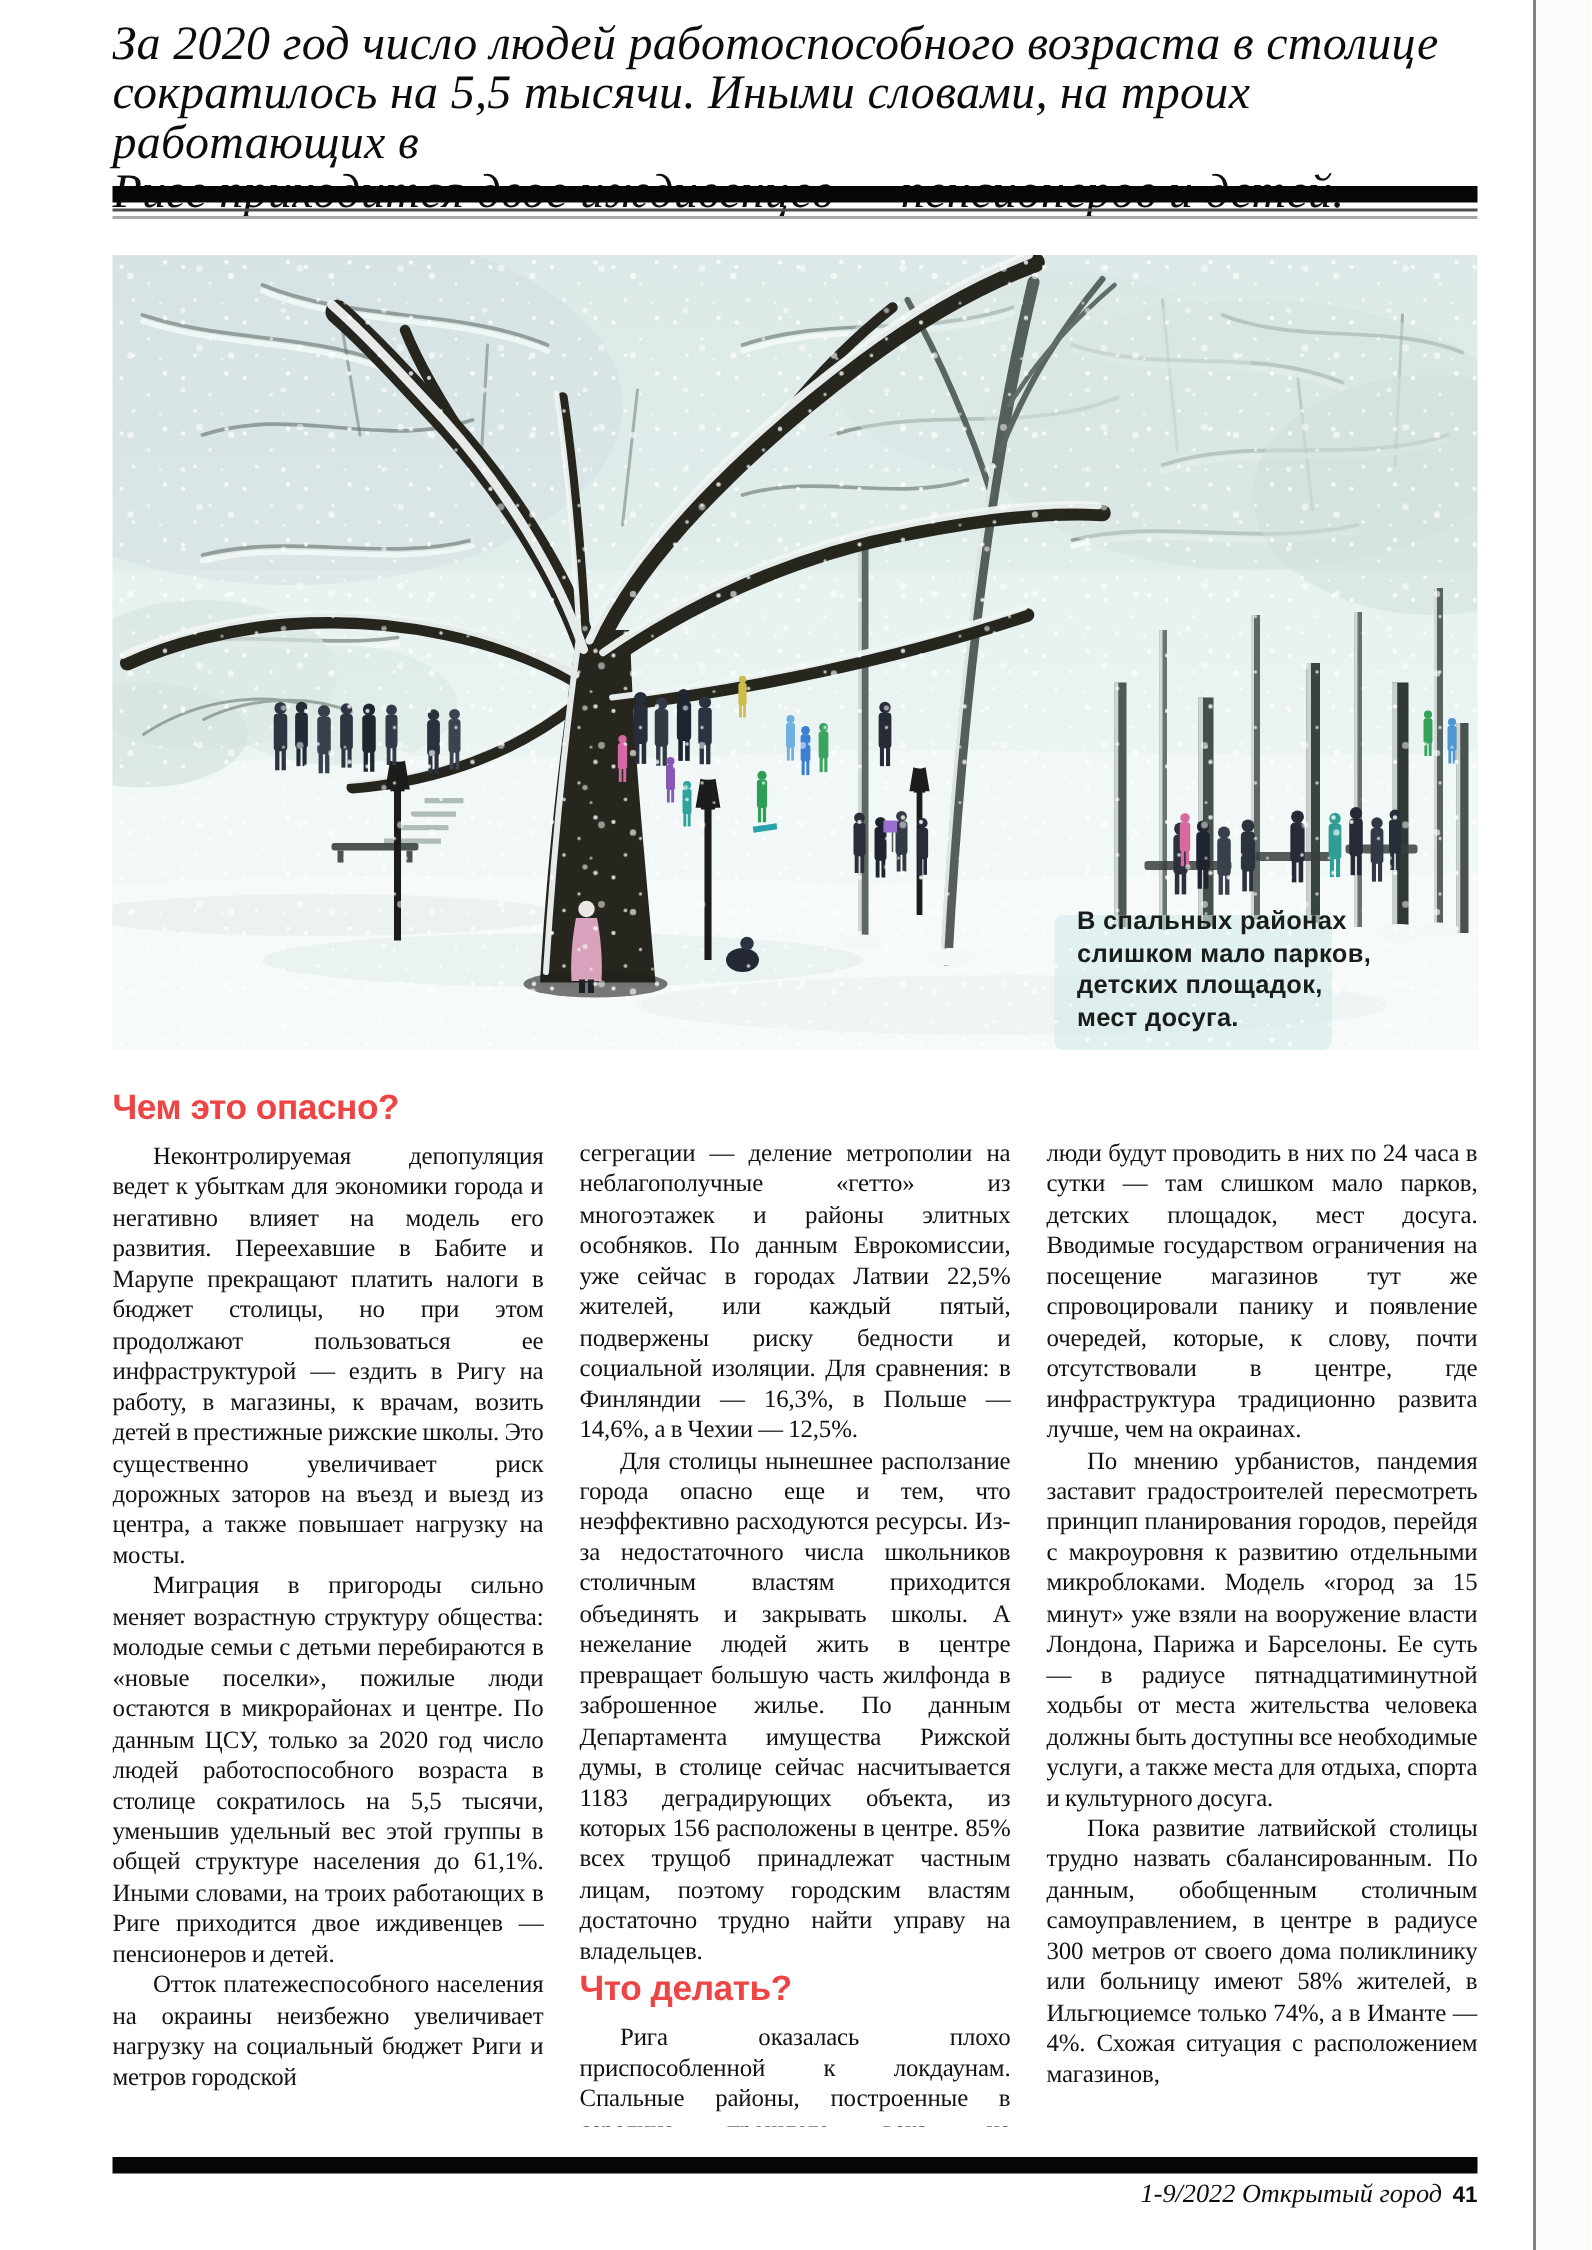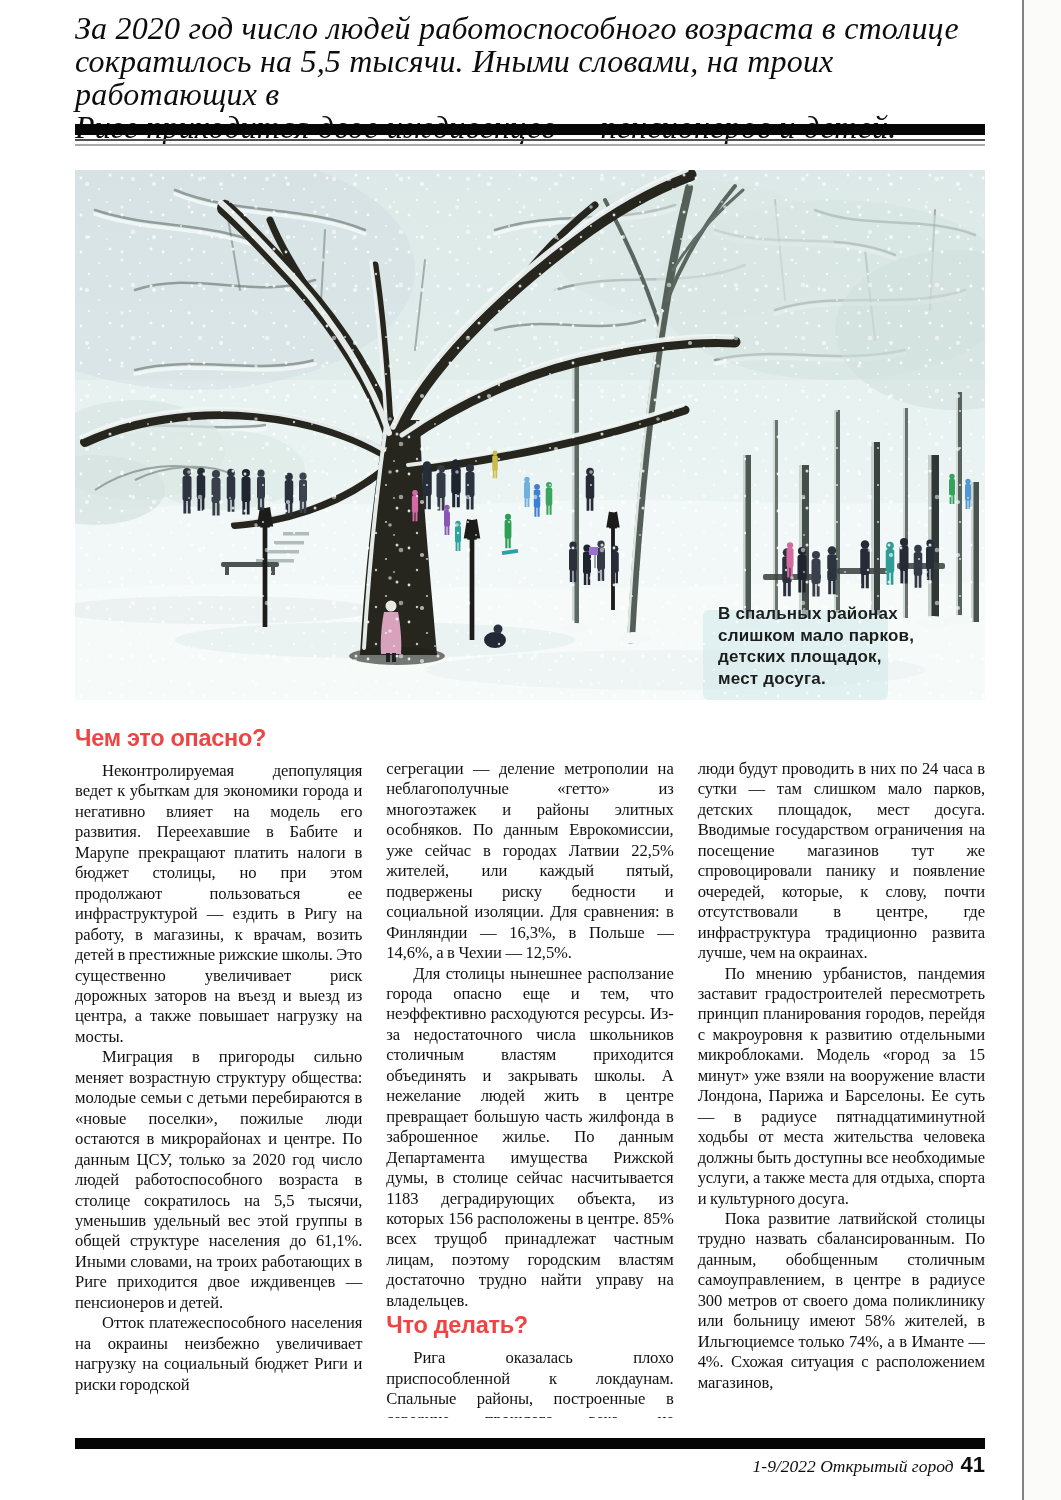--- a/index.html
+++ b/index.html
@@ -34,21 +34,21 @@
   .para{margin:0;font-size:16.6px;line-height:20.45px;text-align:justify;
         text-indent:27px;letter-spacing:-0.1px;word-spacing:-0.5px;
         hyphens:auto;-webkit-hyphens:auto;}
   .para.noindent{text-indent:0;margin-top:35px;}
 
   .rule-bottom{top:1438px;}
   .footer{position:absolute;right:76px;top:1452px;text-align:right;
         font-size:17.5px;color:#0d0d0d;white-space:nowrap;}
   .footer .issue{font-style:italic;}
   .footer .pagenum{font-family:"Liberation Sans",sans-serif;font-weight:800;
-        font-size:22px;margin-left:7px;font-style:normal;}
+        font-size:15px;margin-left:7px;font-style:normal;}
 
   .edge-line{position:absolute;left:1022px;top:0;width:2px;height:1500px;background:#828282;}
   .outer-edge{position:absolute;left:1024px;top:0;width:37px;height:1500px;background:#fbfbfa;}
 </style>
 </head>
 <body>
 
 <div class="page">
 
   <div class="headline">За 2020 год число людей работоспособного возраста в столице
@@ -300,21 +300,21 @@
 слишком мало парков,
 детских площадок,
 мест досуга.</figcaption>
   </figure>
 
   <div class="article">
     <div class="col">
       <h2 class="subhead">Чем это опасно?</h2>
       <p class="para">Неконтролируемая депопуляция ведет к убыткам для экономики города и негативно влияет на модель его развития. Переехавшие в Бабите и Марупе прекращают платить налоги в бюджет столицы, но при этом продолжают пользоваться ее инфраструктурой — ездить в Ригу на работу, в магазины, к врачам, возить детей в престижные рижские школы. Это существенно увеличивает риск дорожных заторов на въезд и выезд из центра, а также повышает нагрузку на мосты.</p>
       <p class="para">Миграция в пригороды сильно меняет возрастную структуру общества: молодые семьи с детьми перебираются в «новые поселки», пожилые люди остаются в микрорайонах и центре. По данным ЦСУ, только за 2020 год число людей работоспособного возраста в столице сократилось на 5,5 тысячи, уменьшив удельный вес этой группы в общей структуре населения до 61,1%. Иными словами, на троих работающих в Риге приходится двое иждивенцев — пенсионеров и детей.</p>
-      <p class="para">Отток платежеспособного населения на окраины неизбежно увеличивает нагрузку на социальный бюджет Риги и риски городской</p>
+      <p class="para">Отток платежеспособного населения на окраины неизбежно увеличивает нагрузку на социальный бюджет Риги и метров городской</p>
     </div>
     <div class="col">
       <p class="para noindent">сегрегации — деление метрополии на неблагополучные «гетто» из многоэтажек и районы элитных особняков. По данным Еврокомиссии, уже сейчас в городах Латвии 22,5% жителей, или каждый пятый, подвержены риску бедности и социальной изоляции. Для сравнения: в Финляндии — 16,3%, в Польше — 14,6%, а в Чехии — 12,5%.</p>
       <p class="para">Для столицы нынешнее расползание города опасно еще и тем, что неэффективно расходуются ресурсы. Из-за недостаточного числа школьников столичным властям приходится объединять и закрывать школы. А нежелание людей жить в центре превращает большую часть жилфонда в заброшенное жилье. По данным Департамента имущества Рижской думы, в столице сейчас насчитывается 1183 деградирующих объекта, из которых 156 расположены в центре. 85% всех трущоб принадлежат частным лицам, поэтому городским властям достаточно трудно найти управу на владельцев.</p>
       <h2 class="subhead mt">Что делать?</h2>
       <p class="para">Рига оказалась плохо приспособленной к локдаунам. Спальные районы, построенные в середине прошлого века, не предполагали, что</p>
     </div>
     <div class="col">
       <p class="para noindent">люди будут проводить в них по 24 часа в сутки — там слишком мало парков, детских площадок, мест досуга. Вводимые государством ограничения на посещение магазинов тут же спровоцировали панику и появление очередей, которые, к слову, почти отсутствовали в центре, где инфраструктура традиционно развита лучше, чем на окраинах.</p>
       <p class="para">По мнению урбанистов, пандемия заставит градостроителей пересмотреть принцип планирования городов, перейдя с макроуровня к развитию отдельными микроблоками. Модель «город за 15 минут» уже взяли на вооружение власти Лондона, Парижа и Барселоны. Ее суть — в радиусе пятнадцатиминутной ходьбы от места жительства человека должны быть доступны все необходимые услуги, а также места для отдыха, спорта и культурного досуга.</p>

